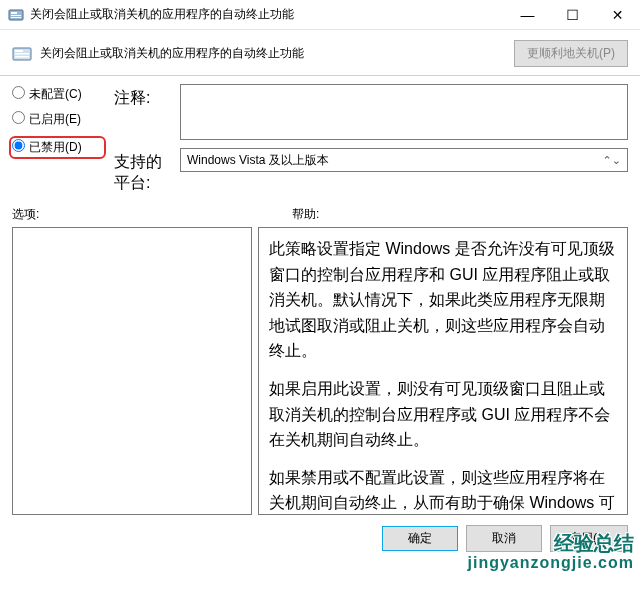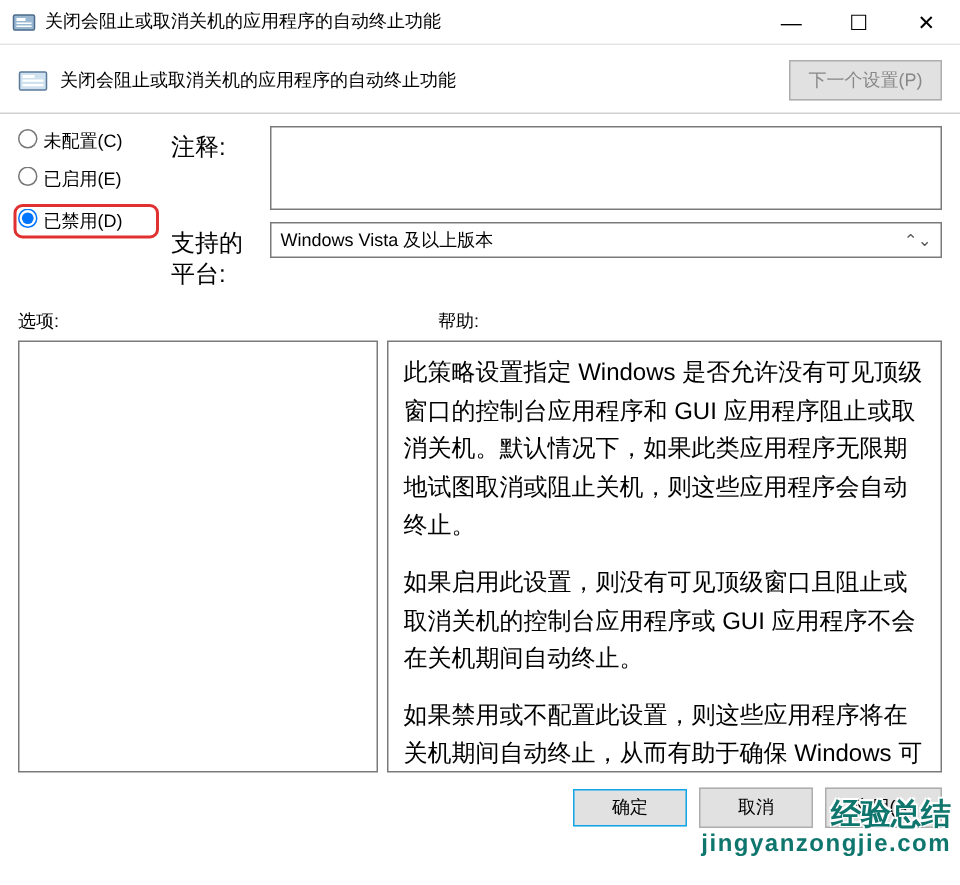--- a/index.html
+++ b/index.html
@@ -189,21 +189,21 @@
 <div class="header-row">
   <span class="header-icon">
     <svg width="20" height="20" viewBox="0 0 20 20">
         <rect x="1" y="4" width="18" height="12" rx="1" fill="#cfe0ee" stroke="#5a7a9a"></rect>
         <rect x="3" y="6" width="8" height="2" fill="#fff"></rect>
         <rect x="3" y="9" width="14" height="1.5" fill="#fff"></rect>
         <rect x="3" y="12" width="14" height="1.5" fill="#fff"></rect>
       </svg>
   </span>
   <span class="header-title">关闭会阻止或取消关机的应用程序的自动终止功能</span>
-  <button class="nav-btn">下一个设置(P)</button>
+  <button class="nav-btn">更顺利地关机(P)</button>
 </div>
 
 <div class="hr"></div>
 
 <div class="config-row">
   <div class="radio-col">
     <label class="radio-item">
       <input type="radio" name="state" style="">
       <span>未配置(C)</span>
     </label>

